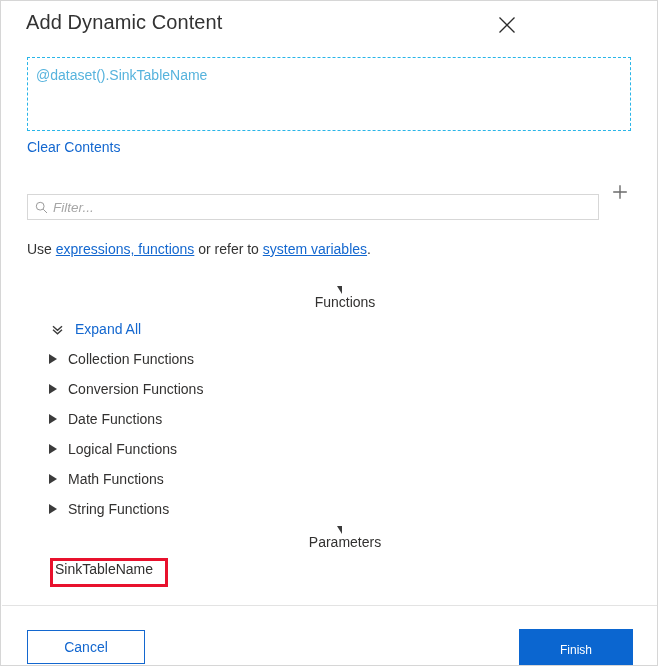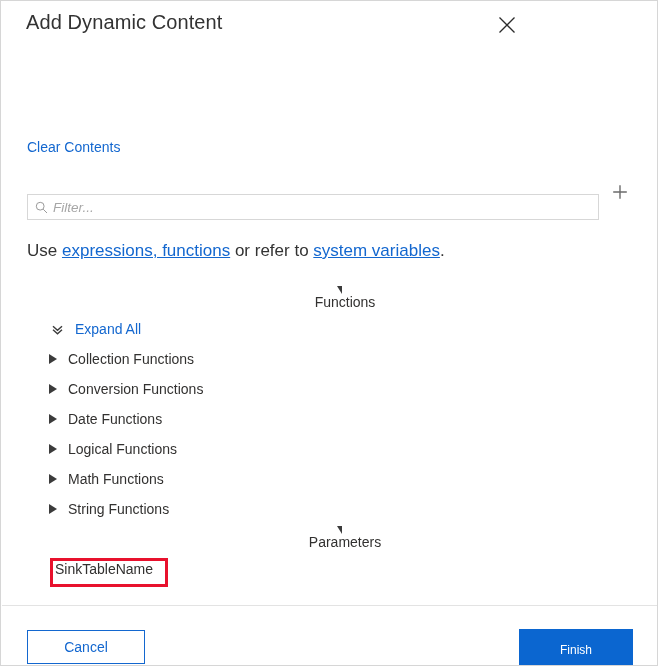--- a/index.html
+++ b/index.html
@@ -135,21 +135,21 @@
     background: transparent;
     border: none;
     padding: 0;
   }
 
   
   .hint {
     position: absolute;
     left: 26px;
     top: 240px;
-    font-size: 17px;
+    font-size: 14px;
     color: #333333;
     white-space: nowrap;
   }
   .hint a {
     color: #1367cf;
     text-decoration: underline;
     cursor: pointer;
   }
 
   
@@ -265,20 +265,23 @@
 
   <div class="header">
     <div class="title">Add Dynamic Content</div>
     <button class="close-btn">
       <svg width="18" height="18" viewBox="0 0 18 18" aria-hidden="true">
         <path d="M1.5 1.5 L16.5 16.5 M16.5 1.5 L1.5 16.5" stroke="#2b2b2b" stroke-width="1.3" fill="none"></path>
       </svg>
     </button>
   </div>
 
+  <div class="expr-box">
+    <div class="expr-text">@dataset().SinkTableName</div>
+  </div>
 
   <div class="clear-link">Clear Contents</div>
 
   <div class="filter-wrap">
     <span class="filter-icon">
       <svg width="13" height="13" viewBox="0 0 13 13" aria-hidden="true">
         <circle cx="5.2" cy="5.2" r="3.9" stroke="#9a9a9a" stroke-width="1" fill="none"></circle>
         <path d="M8.2 8.2 L12 12" stroke="#9a9a9a" stroke-width="1" fill="none"></path>
       </svg>
     </span>

